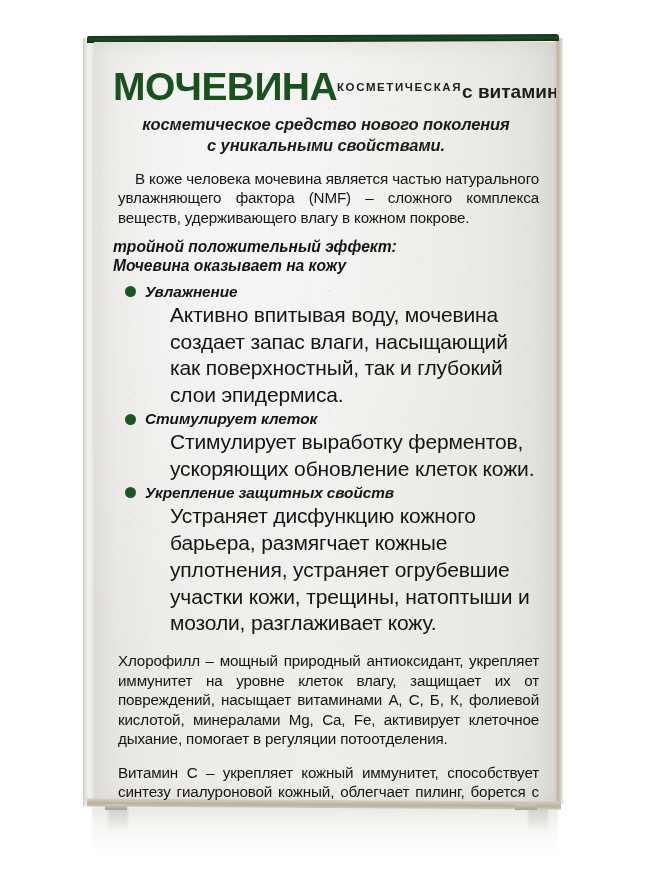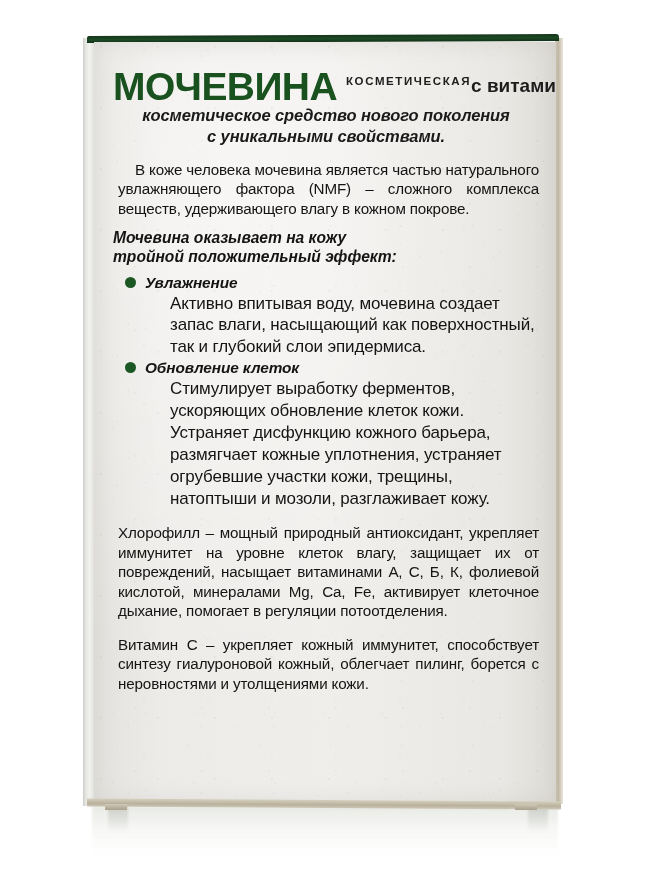--- a/index.html
+++ b/index.html
@@ -148,22 +148,22 @@
 
   
   .panel-inner {
     position: relative;
     z-index: 2;
     padding: 26px 17px 0 19px;
   }
 
   .title-row {
     display: flex;
-    align-items: center;
-    gap: 9px;
+    align-items: flex-end;
+    gap: 0;
   }
   .brand {
     color: #19521f;
     font-size: 39px;
     font-weight: bold;
     letter-spacing: -0.6px;
     line-height: 0.96;
     white-space: nowrap;
   }
   .brand-sub {
@@ -190,20 +190,21 @@
   .big-c {
     font-family: "Liberation Serif", "DejaVu Serif", serif;
     color: #19521f;
     font-size: 43px;
     line-height: 0.8;
     padding-bottom: 2px;
     align-self: flex-end;
   }
 
   .tagline {
+    margin-top: 9px;
     text-align: center;
     font-style: italic;
     font-weight: bold;
     font-size: 16.5px;
     color: #1a1a1a;
     line-height: 1.22;
     letter-spacing: -0.1px;
   }
 
   p.body {
@@ -248,21 +249,21 @@
   .b-title {
     font-style: italic;
     font-weight: bold;
     font-size: 15.4px;
     color: #141414;
     letter-spacing: -0.1px;
   }
   .b-text {
     margin: 1px 0 0 0;
     padding-left: 57px;
-    font-size: 17px;
+    font-size: 21px;
     line-height: 1.28;
     color: #141414;
     letter-spacing: -0.15px;
   }
 
   .ingredient { margin-top: 13px; }
   .ingredient .lead { font-weight: normal; }
 </style>
 </head>
 <body>
@@ -292,40 +293,44 @@
         </div>
 
         <div class="tagline">
           <div>косметическое средство нового поколения</div>
           <div>с уникальными свойствами.</div>
         </div>
 
         <p class="body indent">В коже человека мочевина является частью натурального увлажняющего фактора (NMF) – сложного комплекса веществ, удерживающего влагу в кожном покрове.</p>
 
         <div class="emph">
+          <div>тройной положительный эффект:</div>
           <div>Мочевина оказывает на кожу</div>
-          <div>тройной положительный эффект:</div>
         </div>
 
         <ul class="benefits">
           <li>
             <div class="b-head">
               <span class="bullet"></span>
               <span class="b-title">Увлажнение</span>
             </div>
             <p class="b-text">Активно впитывая воду, мочевина создает запас влаги, насыщающий как поверхностный, так и глубокий слои эпидермиса.</p>
           </li>
           <li>
             <div class="b-head">
               <span class="bullet"></span>
-              <span class="b-title">Обновление клеток</span>
+              <span class="b-title">Стимулирует клеток</span>
             </div>
             <p class="b-text">Стимулирует выработку ферментов, ускоряющих обновление клеток кожи.</p>
           </li>
           <li>
+            <div class="b-head">
+              <span class="bullet"></span>
+              <span class="b-title">Укрепление защитных свойств</span>
+            </div>
             <p class="b-text">Устраняет дисфункцию кожного барьера, размягчает кожные уплотнения, устраняет огрубевшие участки кожи, трещины, натоптыши и мозоли, разглаживает кожу.</p>
           </li>
         </ul>
 
         <p class="body ingredient">
           <span class="lead">Хлорофилл</span><span> – мощный природный антиоксидант, укрепляет иммунитет на уровне клеток влагу, защищает их от повреждений, насыщает витаминами А, С, Б, К, фолиевой кислотой, минералами Mg, Ca, Fe, активирует клеточное дыхание, помогает в регуляции потоотделения.</span>
         </p>
 
         <p class="body ingredient">
           <span class="lead">Витамин С</span><span> – укрепляет кожный иммунитет, способствует синтезу гиалуроновой кожный, облегчает пилинг, борется с неровностями и утолщениями кожи.</span>

